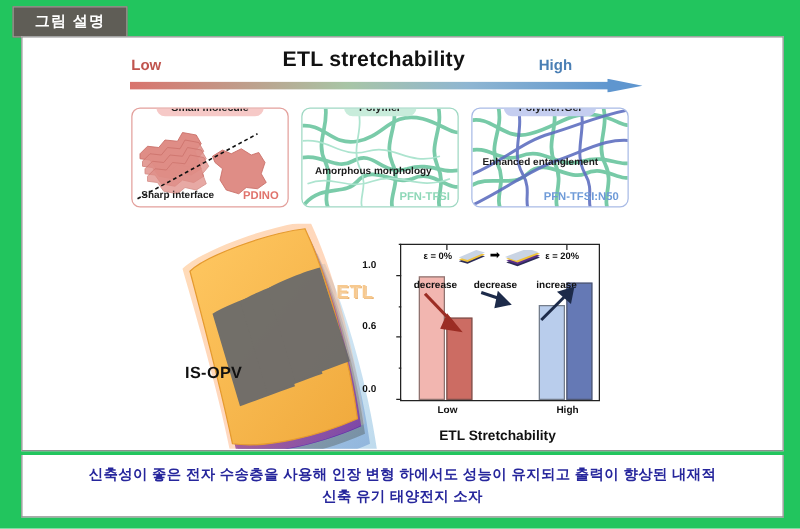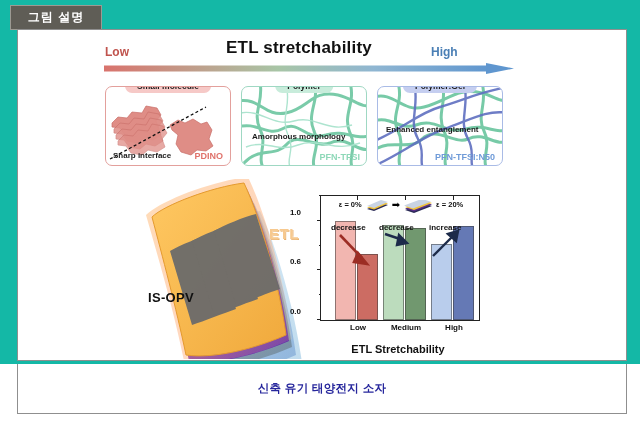--- a/index.html
+++ b/index.html
@@ -2,21 +2,21 @@
 <html><head>
 <meta charset="utf-8">
 <style>
   * { box-sizing: border-box; margin:0; padding:0; }
   html,body {
     width:640px; height:423px;
     background:#ffffff;
     font-family:"Liberation Sans","DejaVu Sans",sans-serif;
     overflow:hidden;
   }
-  #root { position:relative; width:640px; height:364px; background:#14b8a6; }
+  #root { position:relative; width:640px; height:423px; background:#22c55e; }
 
   
   .hdr-tag{
     position:absolute; left:10px; top:5px;
     width:92px; height:25px;
     background:#5f5d56;
     border:1px solid #9c9a93;
     display:flex; align-items:center; justify-content:center;
     color:#ffffff; font-size:12px; font-weight:bold;
     letter-spacing:1px;
@@ -331,26 +331,20 @@
 
         <div class="bars">
 
           <div class="bargroup" style="left:14px; width:46px;">
             <div class="bar" style="left:0px;  height:80.0%; background:#f2b6b0;"></div>
             <div class="bar" style="left:22px; height:53.6%; background:#cc6c63;"></div>
             <div class="xtick" style="left:22px;"></div>
             <div class="grp-lbl">Low</div>
           </div>
 
-          <div class="bargroup" style="left:62px; width:46px;">
-            <div class="bar" style="left:0px;  height:76.8%; background:#bcdcbd;"></div>
-            <div class="bar" style="left:22px; height:74.4%; background:#71986f;"></div>
-            <div class="xtick" style="left:22px;"></div>
-            <div class="grp-lbl">Medium</div>
-          </div>
 
           <div class="bargroup" style="left:110px; width:46px;">
             <div class="bar" style="left:0px;  height:61.6%; background:#b9cdec;"></div>
             <div class="bar" style="left:22px; height:76.0%; background:#6579b5;"></div>
             <div class="xtick" style="left:22px;"></div>
             <div class="grp-lbl">High</div>
           </div>
         </div>
 
         <div class="ann" style="left:10px; top:27px;">decrease</div>
@@ -372,16 +366,17 @@
           </g>
         </svg>
       </div>
 
       <div class="xaxis-title">ETL Stretchability</div>
     </div>
 
   </div>
 
   <div class="caption">
+    <div>신축성이 좋은 전자 수송층을 사용해 인장 변형 하에서도 성능이 유지되고 출력이 향상된 내재적</div>
     <div>신축 유기 태양전지 소자</div>
   </div>
 
 </div>
 
 </body></html>

